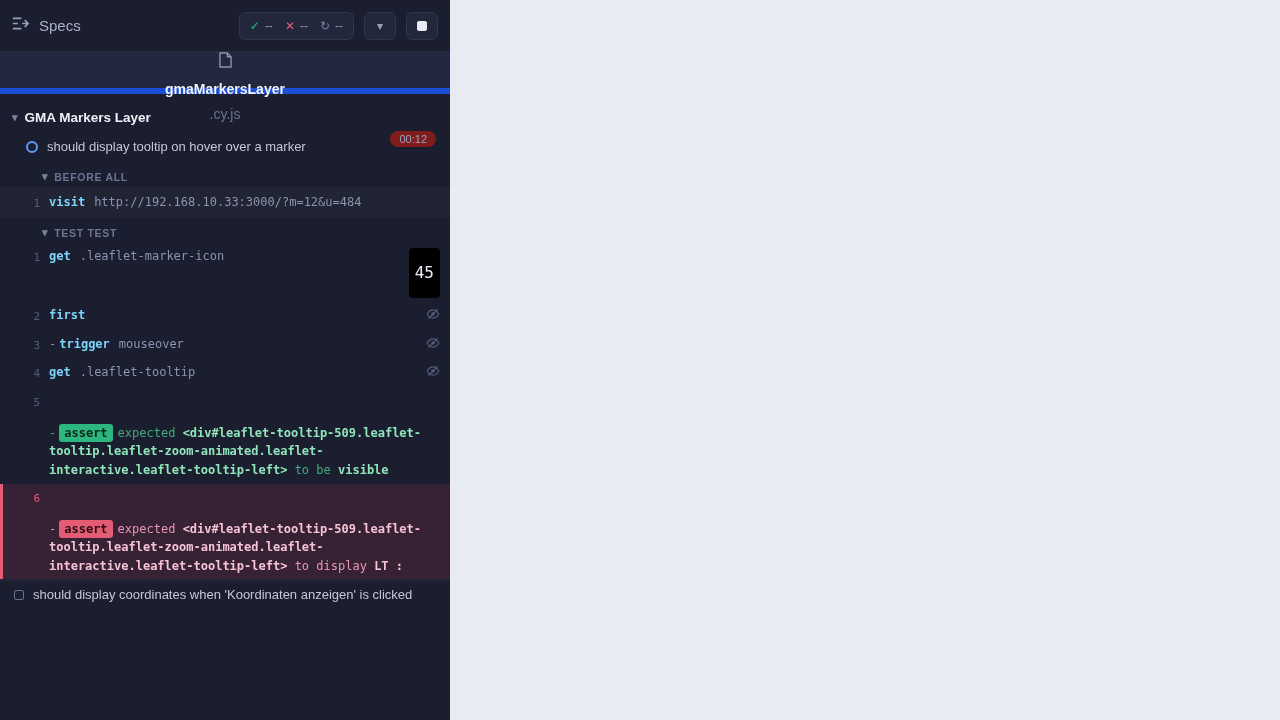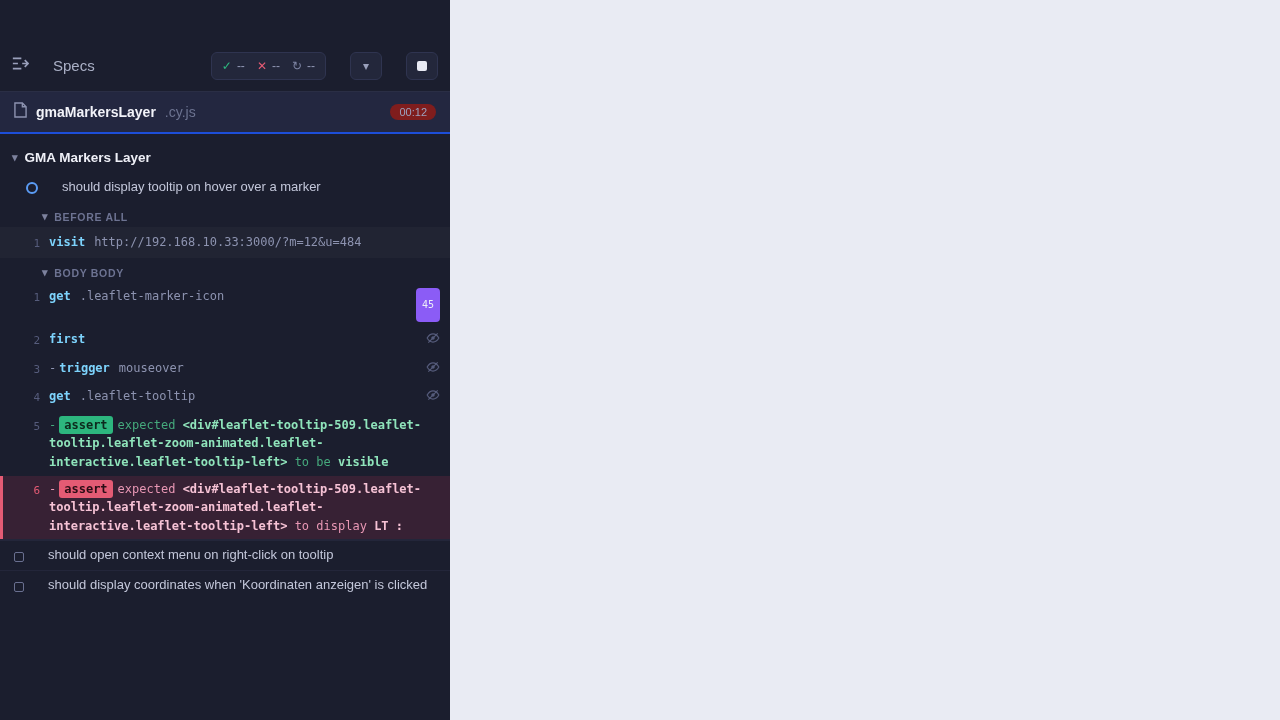--- a/index.html
+++ b/index.html
@@ -2,69 +2,69 @@
 <html><head>
 <meta charset="utf-8">
 <style>
   * { box-sizing: border-box; }
   html,body { margin:0; padding:0; width:1280px; height:720px; overflow:hidden;
     font-family:"Liberation Sans",sans-serif; background:#e9ebf3; }
 
   
   .reporter { width:450px; height:720px; background:#1b1e2e; color:#c7cbdd;
     display:flex; flex-direction:column; flex-shrink:0; }
-  .rep-header { height:52px; display:flex; align-items:center; gap:24px;
-    padding:0 12px; border-bottom:1px solid #2a2e45;margin-top:40px; }
+  .rep-header { height:52px; display:flex; align-items:center; gap:10px;
+    padding:0 12px; border-bottom:1px solid #2a2e45; }
   .specs-label { color:#aab0c6; font-size:15px; }
   .rep-header .spacer { flex:1; }
   .stats-group { display:flex; align-items:center; gap:12px; background:#23273b;
     border:1px solid #2f3450; border-radius:6px; padding:4px 10px; height:28px; }
   .stat { display:flex; align-items:center; gap:5px; font-size:12px; color:#9298b5; }
   .stat .glyph { font-size:12px; }
   .glyph.pass { color:#2db67e; } .glyph.fail { color:#e45b74; } .glyph.pend { color:#7d84a3; }
   .sq-btn { width:32px; height:28px; background:#23273b; border:1px solid #2f3450;
     border-radius:6px; display:flex; align-items:center; justify-content:center;
     color:#9aa0bb; font-size:12px; }
   .stop-inner { width:10px; height:10px; border-radius:2px; background:#e8eaf4; }
 
   .spec-row { height:42px; display:flex; align-items:center; gap:9px; padding:0 14px;
-    background:#232740; border-bottom:2px solid #1d4ed8; }
+    background:#232740; border-bottom:6px solid #1d4ed8;flex-direction:column; }
   .spec-name { font-size:14px; font-weight:bold; color:#f2f3f9; }
   .spec-ext { font-size:14px; color:#6c7390;text-align:right; }
   .duration-badge { margin-left:auto; background:#7f1d1d; color:#9ca2bf;
     border-radius:10px; padding:2px 9px; font-size:11px; }
 
   .log { flex:1; overflow:hidden; padding-top:8px; }
   .suite-row { display:flex; align-items:center; gap:7px; padding:8px 12px;
     color:#eff0f7; font-weight:bold; font-size:13.5px; }
   .twisty { color:#7d829e; font-size:11px; }
-  .test-row { display:flex; align-items:flex-end; gap:24px; padding:6px 12px 8px 26px;
+  .test-row { display:flex; align-items:center; gap:9px; padding:6px 12px 8px 26px;
     color:#c3c7da; font-size:13px; }
   .running-icon { width:12px; height:12px; border-radius:50%;
     border:2px solid #5b9cf5; flex-shrink:0; }
   .pend-icon { width:10px; height:10px; border:1.5px solid #6a7090; border-radius:2px; flex-shrink:0; }
   .test-row.pending { padding-left:14px; border-top:1px solid #23263a; }
   .other-tests { border-top:1px solid #23263a; }
 
   .section-header { display:flex; align-items:center; gap:6px; padding:8px 12px 4px 42px;
     color:#6d7392; font-size:10.5px; font-weight:bold; letter-spacing:.7px; }
   .cmd-row { display:grid; grid-template-columns:34px 1fr auto; column-gap:9px;
     padding:4px 10px 4px 6px; font-family:"DejaVu Sans Mono",monospace; font-size:12px;
     line-height:1.55; align-items:start; }
   .cmd-num { text-align:right; color:#565c7c; font-size:11px; padding-top:2px; }
   .cmd-text { word-break:break-word; color:#8d93b0; }
   .cmd-name { font-weight:bold; color:#7dd3fc; margin-right:9px; }
   .dash { margin-right:3px; }
   .cmd-row.visit { background:#212433; padding-top:6px; padding-bottom:6px; }
   .cmd-right { padding-top:1px; }
-  .count-badge { display:inline-block; background:#8b5cf6; color:#eceef8; border-radius:4px;
-    padding:8px 6px; font-size:10px; line-height:18px; }
+  .count-badge { display:inline-block; background:#000000; color:#eceef8; border-radius:4px;
+    padding:16px 6px; font-size:16px; line-height:18px; }
   .hidden-icon { color:#565c7c; }
 
-  .pill { display:inline-block; border-radius:3px; padding:0 5px; font-weight:bold; margin-right:5px; }
+  .pill { display:inline-block; border-radius:3px; padding:0 5px; font-weight:bold; margin-right:5px;margin-top:32px; }
   .cmd-row.passed .cmd-text { color:#45a97c; }
   .cmd-row.passed .cmd-text strong { color:#8fe4bb; }
   .cmd-row.passed .pill { background:#2db67e; color:#0d2a1d; }
   .cmd-row.failed { background:#372134; border-left:3px solid #e45b74; padding-left:3px; }
   .cmd-row.failed .cmd-num { color:#e45b74; }
   .cmd-row.failed .cmd-text { color:#e897b4; }
   .cmd-row.failed .cmd-text strong { color:#f6c2d5; }
   .cmd-row.failed .pill { background:#e45b74; color:#2a0d16; }
 </style>
 </head>
@@ -128,21 +128,21 @@
           <span class="twisty">▾</span>
           <span>BEFORE ALL</span>
         </div>
         <div class="cmd-row visit">
           <span class="cmd-num">1</span>
           <span class="cmd-text"><span class="cmd-name">visit</span><span class="cmd-msg">http://192.168.10.33:3000/?m=12&amp;u=484</span></span>
           <span class="cmd-right"></span>
         </div>
         <div class="section-header">
           <span class="twisty">▾</span>
-          <span>BODY BODY</span>
+          <span>TEST TEST</span>
         </div>
         <div class="cmd-row">
           <span class="cmd-num">1</span>
           <span class="cmd-text"><span class="cmd-name">get</span><span class="cmd-msg">.leaflet-marker-icon</span></span>
           <span class="cmd-right"><span class="count-badge">45</span></span>
         </div>
         <div class="cmd-row">
           <span class="cmd-num">2</span>
           <span class="cmd-text"><span class="cmd-name">first</span></span>
           <span class="cmd-right"><span class="hidden-icon"><svg width="14" height="14" viewBox="0 0 24 24" fill="none" stroke="currentColor" stroke-width="2">
@@ -177,21 +177,17 @@
         <div class="cmd-row failed">
           <span class="cmd-num">6</span>
           <span class="cmd-text"><span class="dash">-</span><span class="pill">assert</span><span>expected </span><strong>&lt;div#leaflet-tooltip-509.leaflet-tooltip.leaflet-zoom-animated.leaflet-interactive.leaflet-tooltip-left&gt;</strong><span> to display </span><strong>LT :</strong></span>
           <span class="cmd-right"></span>
         </div>
       </div>
 
     <div id="other-tests" class="other-tests">
         <div class="test-row pending">
           <span class="pend-icon"></span>
-          <span>should open context menu on right-click on tooltip</span>
-        </div>
-        <div class="test-row pending">
-          <span class="pend-icon"></span>
           <span>should display coordinates when 'Koordinaten anzeigen' is clicked</span>
         </div>
       </div>
   </div>
 </div>
 
 </body></html>

